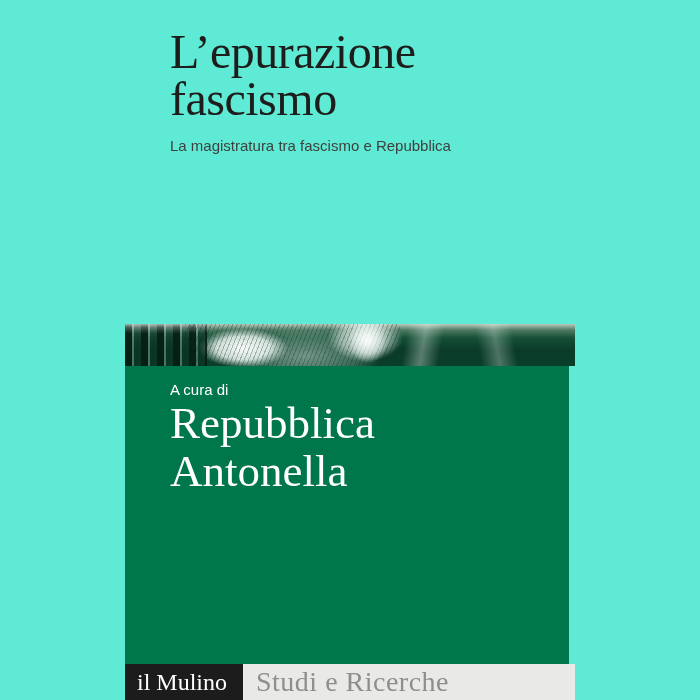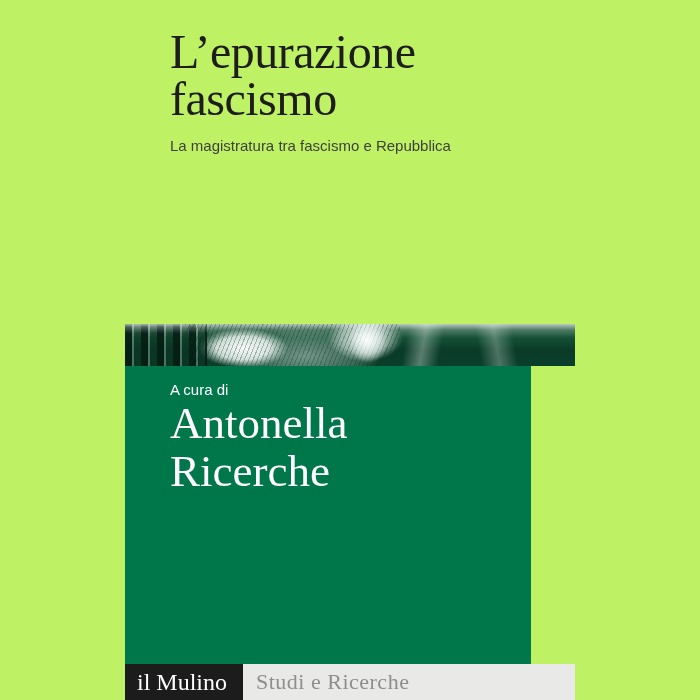--- a/index.html
+++ b/index.html
@@ -4,21 +4,21 @@
 <style>
   html, body { margin: 0; padding: 0; }
   body {
     width: 700px; height: 700px;
     background: #ffffff;
     font-family: "Liberation Serif", serif;
   }
   .cover {
     position: relative;
     width: 700px; height: 700px;
-    background: #bef264;
+    background: #5eead4;
     overflow: hidden;
   }
 
   
   .title {
     position: absolute; left: 170px; top: 28px;
     margin: 0;
     font-weight: 400;
     font-size: 48px; line-height: 47px;
     letter-spacing: -0.5px;
@@ -30,21 +30,21 @@
     position: absolute; left: 170px; top: 133px;
     margin: 0;
     font-size: 15px; line-height: 25px;
     color: #3f3f3e;
     font-family: "Liberation Sans", sans-serif;
   }
 
   
   .green-panel {
     position: absolute; left: 125px; top: 324px;
-    width: 406px; height: 340px;
+    width: 444px; height: 340px;
     background: #00764b;
   }
 
   
   .photo-strip {
     position: absolute; left: 0; top: 0;
     width: 450px; height: 42px;
     overflow: hidden;
     background:
       radial-gradient(ellipse 60px 26px at 118px 24px, rgba(252,254,253,0.98) 0%, rgba(240,247,244,0.85) 45%, rgba(220,235,228,0) 75%),
@@ -111,21 +111,21 @@
     font-family: "Liberation Serif", serif;
     font-size: 24px; line-height: 36px;
     padding-left: 12px;
     white-space: nowrap;
   }
   .series-box {
     flex: 1; box-sizing: border-box;
     background: #e9e9e8;
     color: #8e8e8e;
     font-family: "Liberation Serif", serif;
-    font-size: 22px; line-height: 36px;
+    font-size: 28px; line-height: 36px;
     padding-left: 13px;
     letter-spacing: 0.5px;
     white-space: nowrap;
   }
 </style>
 </head>
 <body>
 
 <div class="cover">
 
@@ -138,22 +138,22 @@
   <section class="green-panel">
     <div class="photo-strip">
       <div class="strip-columns"></div>
       <div class="strip-hatch"></div>
       <div class="strip-streak"></div>
     </div>
 
     <p class="curated">A cura di</p>
 
     <p class="editor editor-1">
+      <span class="editor-line">Repubblica</span>
       <span class="editor-line">Antonella</span>
-      <span class="editor-line">Ricerche</span>
     </p>
 
   </section>
 
   <footer class="bottom-bar">
     <div class="publisher-box">
       <span>il Mulino</span>
     </div>
     <div class="series-box">
       <span>Studi e Ricerche</span>

